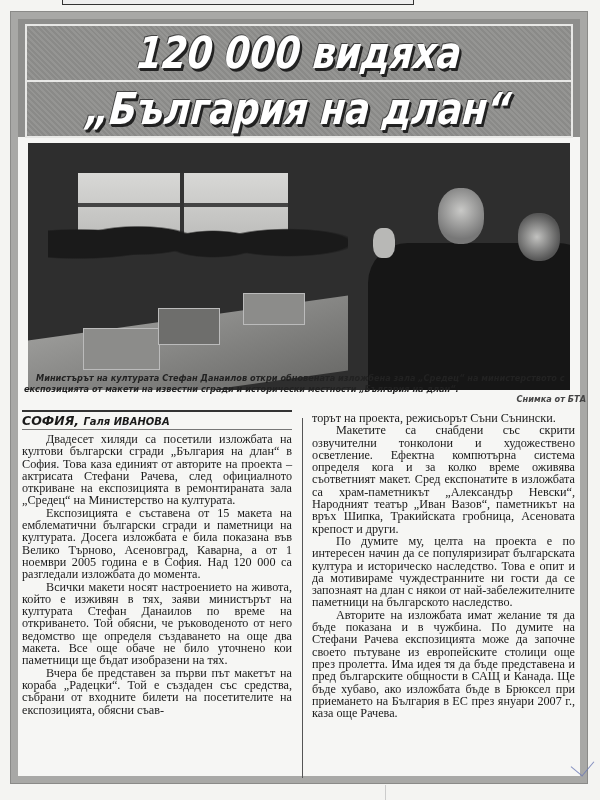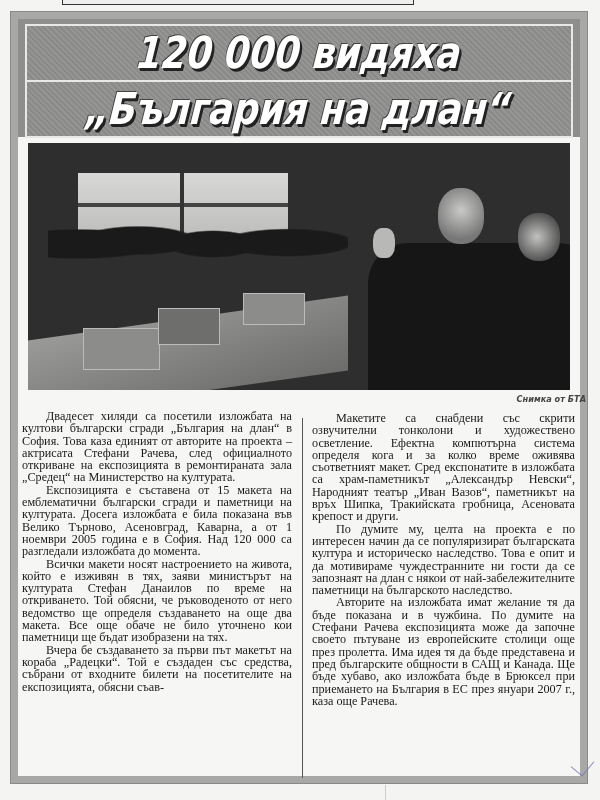--- a/index.html
+++ b/index.html
@@ -156,32 +156,38 @@
       <div class="bodies"></div>
       <div class="man-head"></div>
       <div class="woman-head"></div>
       <div class="hand"></div>
     </div>
 
   </div>
 </div>
 
 <div class="caption">
+  <div class="c1">Министърът на културата Стефан Данаилов откри обновената изложбена зала „Средец“ на министерството с експозицията от макети на известни сгради и исторически местности „България на длан“.</div>
   <span class="credit">Снимка от БТА</span>
 </div>
 
 <div class="col left">
+  <div class="byline">
+    <span>СОФИЯ,</span>
+    <span class="author">Галя ИВАНОВА</span>
+  </div>
   <p class="para">Двадесет хиляди са посетили изложбата на култови български сгради „България на длан“ в София. Това каза единият от авторите на проекта – актрисата Стефани Рачева, след официалното откриване на експозицията в ремонтираната зала „Средец“ на Министерство на културата.</p>
   <p class="para">Експозицията е съставена от 15 макета на емблематични български сгради и паметници на културата. Досега изложбата е била показана във Велико Търново, Асеновград, Каварна, а от 1 ноември 2005 година е в София. Над 120 000 са разгледали изложбата до момента.</p>
   <p class="para">Всички макети носят настроението на живота, който е изживян в тях, заяви министърът на културата Стефан Данаилов по време на откриването. Той обясни, че ръководеното от него ведомство ще определя създаването на още два макета. Все още обаче не било уточнено кои паметници ще бъдат изобразени на тях.</p>
-  <p class="para">Вчера бе създаването за първи път макетът на кораба „Радецки“. Той е създаден със средства, събрани от входните билети на посетителите на експозицията, обясни съав-</p>
+  <p class="para">Вчера бе представен за първи път макетът на кораба „Радецки“. Той е създаден със средства, събрани от входните билети на посетителите на експозицията, обясни съав-</p>
 </div>
 
 <div class="col-divider"></div>
 
 <div class="col right">
+  <p class="para cont">торът на проекта, режисьорът Съни Сънински.</p>
   <p class="para">Макетите са снабдени със скрити озвучителни тонколони и художествено осветление. Ефектна компютърна система определя кога и за колко време оживява съответният макет. Сред експонатите в изложбата са храм-паметникът „Александър Невски“, Народният театър „Иван Вазов“, паметникът на връх Шипка, Тракийската гробница, Асеновата крепост и други.</p>
   <p class="para">По думите му, целта на проекта е по интересен начин да се популяризират българската култура и историческо наследство. Това е опит и да мотивираме чуждестранните ни гости да се запознаят на длан с някои от най-забележителните паметници на българското наследство.</p>
   <p class="para">Авторите на изложбата имат желание тя да бъде показана и в чужбина. По думите на Стефани Рачева експозицията може да започне своето пътуване из европейските столици още през пролетта. Има идея тя да бъде представена и пред българските общности в САЩ и Канада. Ще бъде хубаво, ако изложбата бъде в Брюксел при приемането на България в ЕС през януари 2007 г., каза още Рачева.</p>
 </div>
 
 <div class="check-mark"></div>
 <div class="bottom-ticks"></div>
 
 </body></html>

